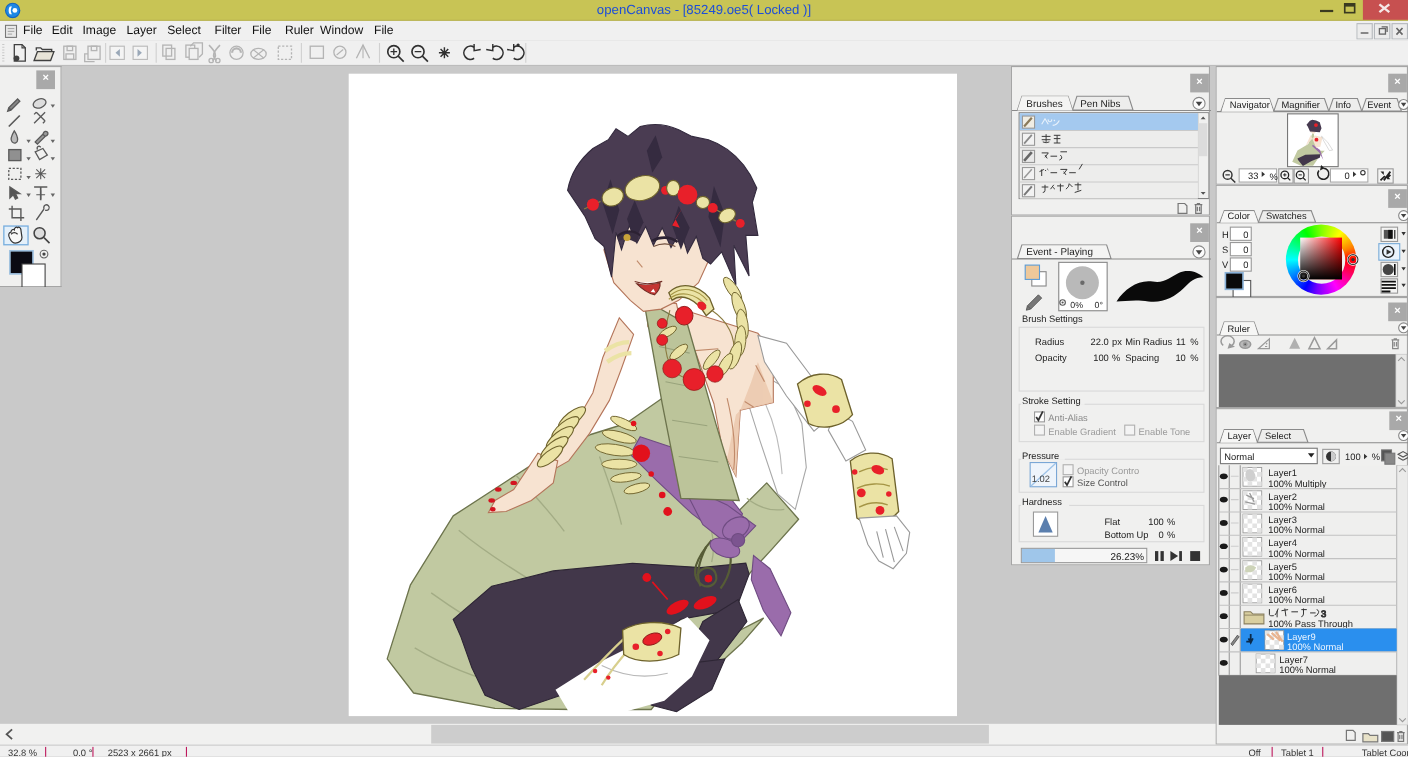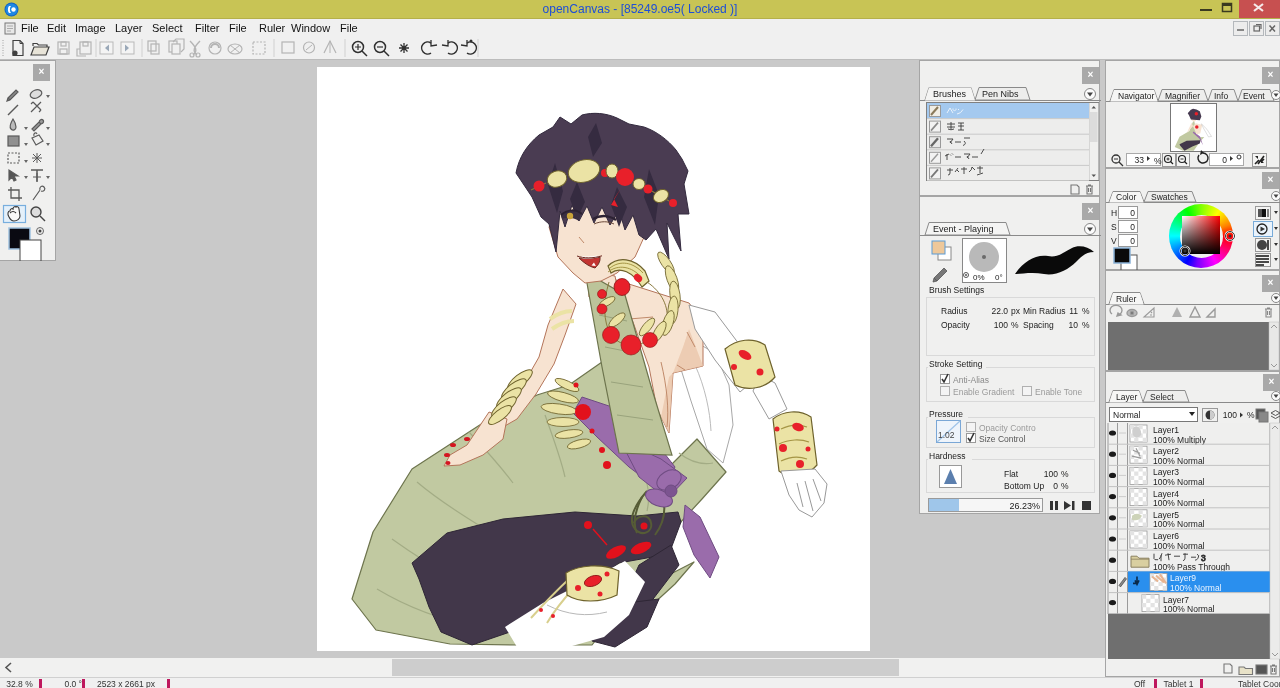--- a/index.html
+++ b/index.html
@@ -11,21 +11,21 @@
 #menubar { left:0; top:19px; width:1280px; height:18px; background:#f0f0f0; font-size:11px; color:#111; }
 #menubar span.mi { position:absolute; top:3px; }
 #toolbar { left:0; top:37px; width:1280px; height:23px; background:#f0f0f0; border-bottom:1px solid #bcbcbc; }
 #workspace { left:0; top:60px; width:1280px; height:598px; background:#c9c9c9; }
 #canvas { left:317px; top:67px; width:553px; height:584px; background:#ffffff; }
 .panel { position:absolute; background:#f0f0ef; border:1px solid #a5a5a5; }
 .xbtn { position:absolute; width:17px; height:17px; background:#a9a9a9; color:#fff; font-size:10px; font-weight:bold; text-align:center; line-height:16px; }
 #hscroll { left:0; top:658px; width:1105px; height:19px; background:#f1f1f0; }
 #hthumb { left:392px; top:659px; width:507px; height:17px; background:#cdcdcd; }
 #statusbar { left:0; top:677px; width:1280px; height:11px; background:#f0f0f0; border-top:1px solid #d0d0d0; font-size:8.5px; color:#333; }
-.sbcell { position:absolute; top:1px; height:10px; line-height:10px; text-align:center; border-right:3px solid #be185d; }
+.sbcell { position:absolute; top:1px; height:10px; line-height:10px; text-align:center; border-right:1px solid #be185d; }
 </style>
 </head>
 <body>
 <div id="titlebar" class="abs">
 <svg class="abs" style="left:4px;top:2px;" width="15" height="15" viewBox="0 0 15 15">
       <circle cx="7.5" cy="7.5" r="7" fill="#1565c0"></circle>
       <circle cx="7.5" cy="7.5" r="6" fill="#1e88e5"></circle>
       <path d="M5,4 C3.5,5.5 3.5,9.5 5,11 L7,11 C5.5,9.5 5.5,5.5 7,4 Z" fill="#fff"></path>
       <circle cx="9.5" cy="7.5" r="2.2" fill="#fff"></circle>
     </svg>

